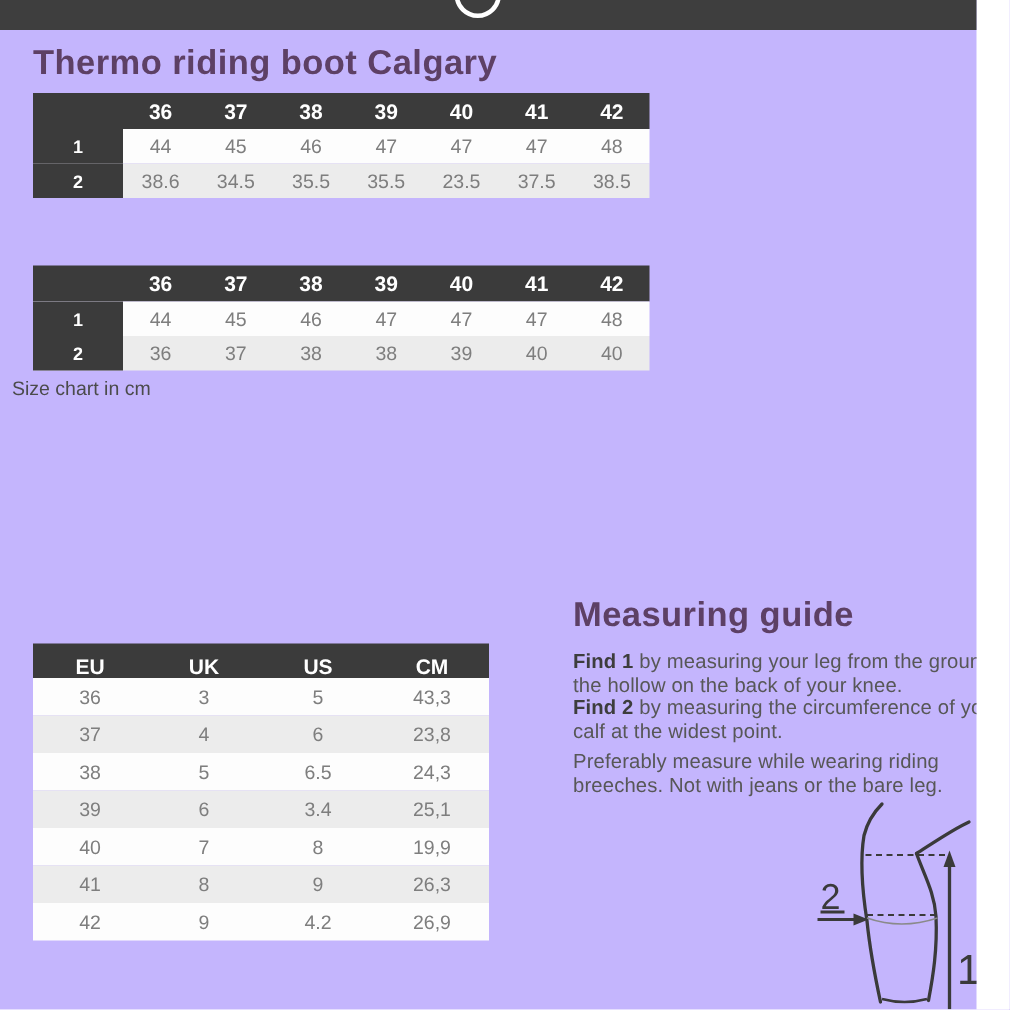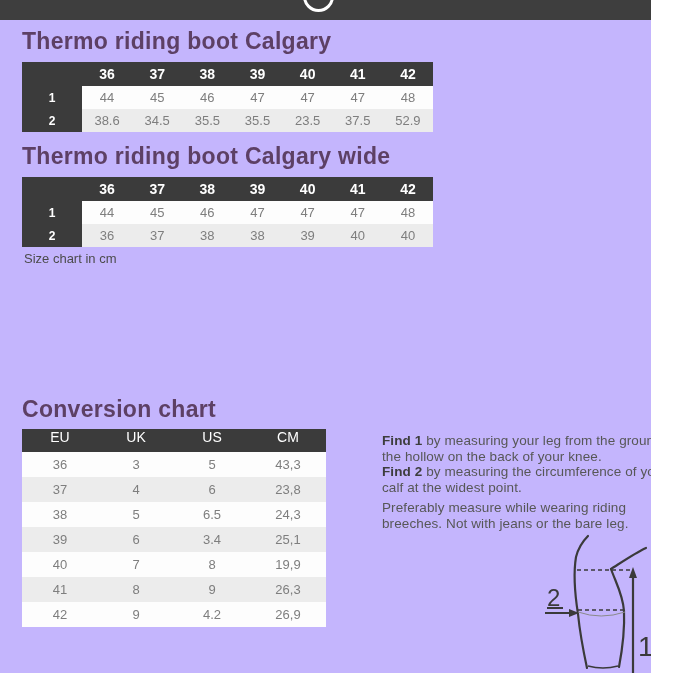--- a/index.html
+++ b/index.html
@@ -30,26 +30,26 @@
   .st-corner { width:60px; align-self:stretch; }
   .st-row { display:flex; height:23px; align-items:center; color:#7e7e7e; font-size:13px; }
   .st-label {
     width:60px; align-self:stretch; background:#3b3b3b; color:#ffffff;
     font-weight:700; font-size:12px; display:flex; align-items:center; justify-content:center;
   }
   .st-cell { flex:1; text-align:center; }
   .row-a { background:#fdfdfd; }
   .row-b { background:#ececec; }
   
-  .note { position:absolute; left:24px; top:251px; font-size:13px; color:#4b4b4b; }
+  .note { position:absolute; left:8px; top:251px; font-size:13px; color:#4b4b4b; }
   
   .conv-table { position:absolute; left:22px; top:429px; width:304px; }
   .conv-hrow {
-    display:flex; height:23px; align-items:flex-start;
-    background:#3b3b3b; color:#ffffff; font-weight:400; font-size:14px;
+    display:flex; height:23px; align-items:flex-end;
+    background:#3b3b3b; color:#ffffff; font-weight:700; font-size:14px;
   }
   .conv-row { display:flex; height:25px; align-items:center; color:#7e7e7e; font-size:13px; }
   .conv-cell { flex:1; text-align:center; }
   
   .mg-text {
     position:absolute; left:382px; width:296px;
     font-size:13.5px; line-height:15.5px; color:#575757; letter-spacing:0.1px;
   }
   .mg-text b { color:#3d3d3d; font-weight:700; }
   .leg-svg { position:absolute; left:534px; top:527px; }
@@ -87,25 +87,24 @@
       <div class="st-cell">48</div>
     </div>
     <div class="st-row row-b">
       <div class="st-label">2</div>
       <div class="st-cell">38.6</div>
       <div class="st-cell">34.5</div>
       <div class="st-cell">35.5</div>
       <div class="st-cell">35.5</div>
       <div class="st-cell">23.5</div>
       <div class="st-cell">37.5</div>
-      <div class="st-cell">52.9</div>
-    </div>
-  </div>
-
-  <div class="sec-title" style="top:143px;">Thermo riding boot Calgary wide</div>
+      <div class="st-cell">38.5</div>
+    </div>
+  </div>
+
 
   <div class="size-table" style="top:177px;">
     <div class="st-hrow">
       <div class="st-corner"></div>
       <div class="st-cell">36</div>
       <div class="st-cell">37</div>
       <div class="st-cell">38</div>
       <div class="st-cell">39</div>
       <div class="st-cell">40</div>
       <div class="st-cell">41</div>
@@ -128,21 +127,20 @@
       <div class="st-cell">38</div>
       <div class="st-cell">38</div>
       <div class="st-cell">39</div>
       <div class="st-cell">40</div>
       <div class="st-cell">40</div>
     </div>
   </div>
 
   <div class="note">Size chart in cm</div>
 
-  <div class="sec-title" style="top:396px;">Conversion chart</div>
 
   <div class="conv-table">
     <div class="conv-hrow">
       <div class="conv-cell">EU</div>
       <div class="conv-cell">UK</div>
       <div class="conv-cell">US</div>
       <div class="conv-cell">CM</div>
     </div>
     <div class="conv-row row-a">
       <div class="conv-cell">36</div>
@@ -181,20 +179,21 @@
       <div class="conv-cell">26,3</div>
     </div>
     <div class="conv-row row-a">
       <div class="conv-cell">42</div>
       <div class="conv-cell">9</div>
       <div class="conv-cell">4.2</div>
       <div class="conv-cell">26,9</div>
     </div>
   </div>
 
+  <div class="sec-title" style="left:382px; top:396px;">Measuring guide</div>
 
   <div class="mg-text" style="top:433px;">
     <b>Find 1</b>
     <span>by measuring your leg from the ground to the hollow on the back of your knee.</span>
   </div>
   <div class="mg-text" style="top:464px;">
     <b>Find 2</b>
     <span>by measuring the circumference of your calf at the widest point.</span>
   </div>
   <div class="mg-text" style="top:500px;">

